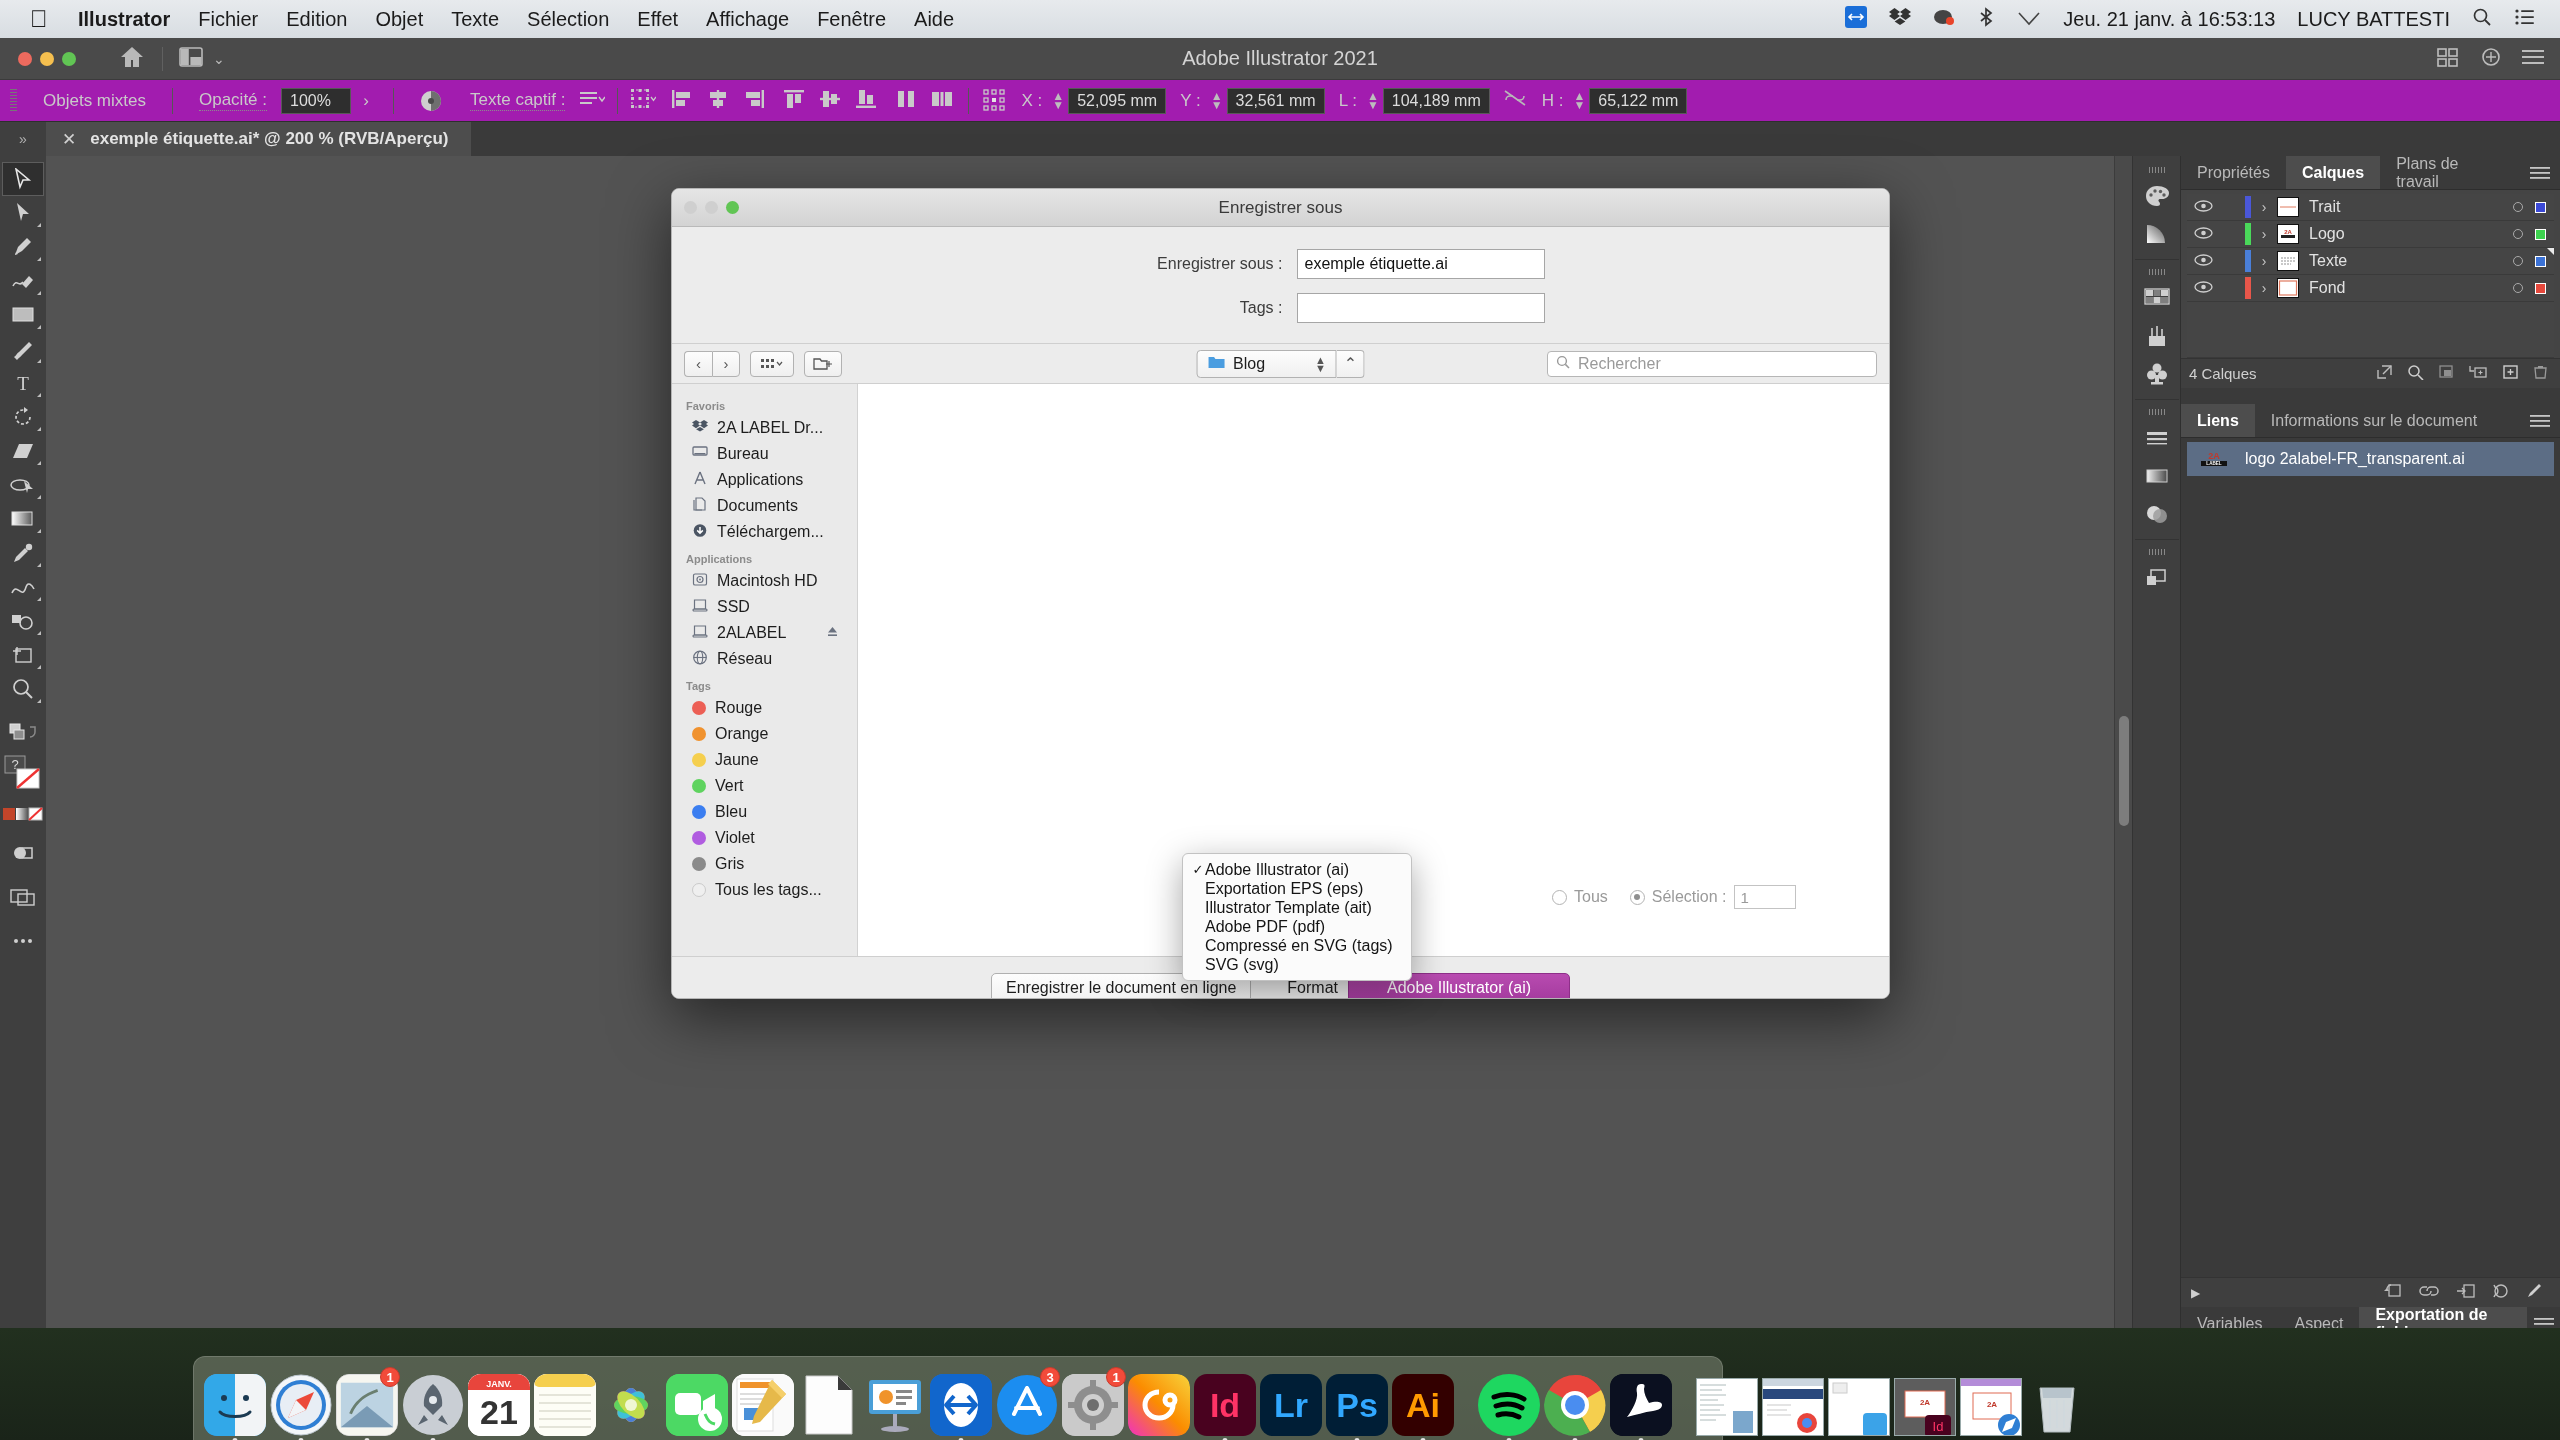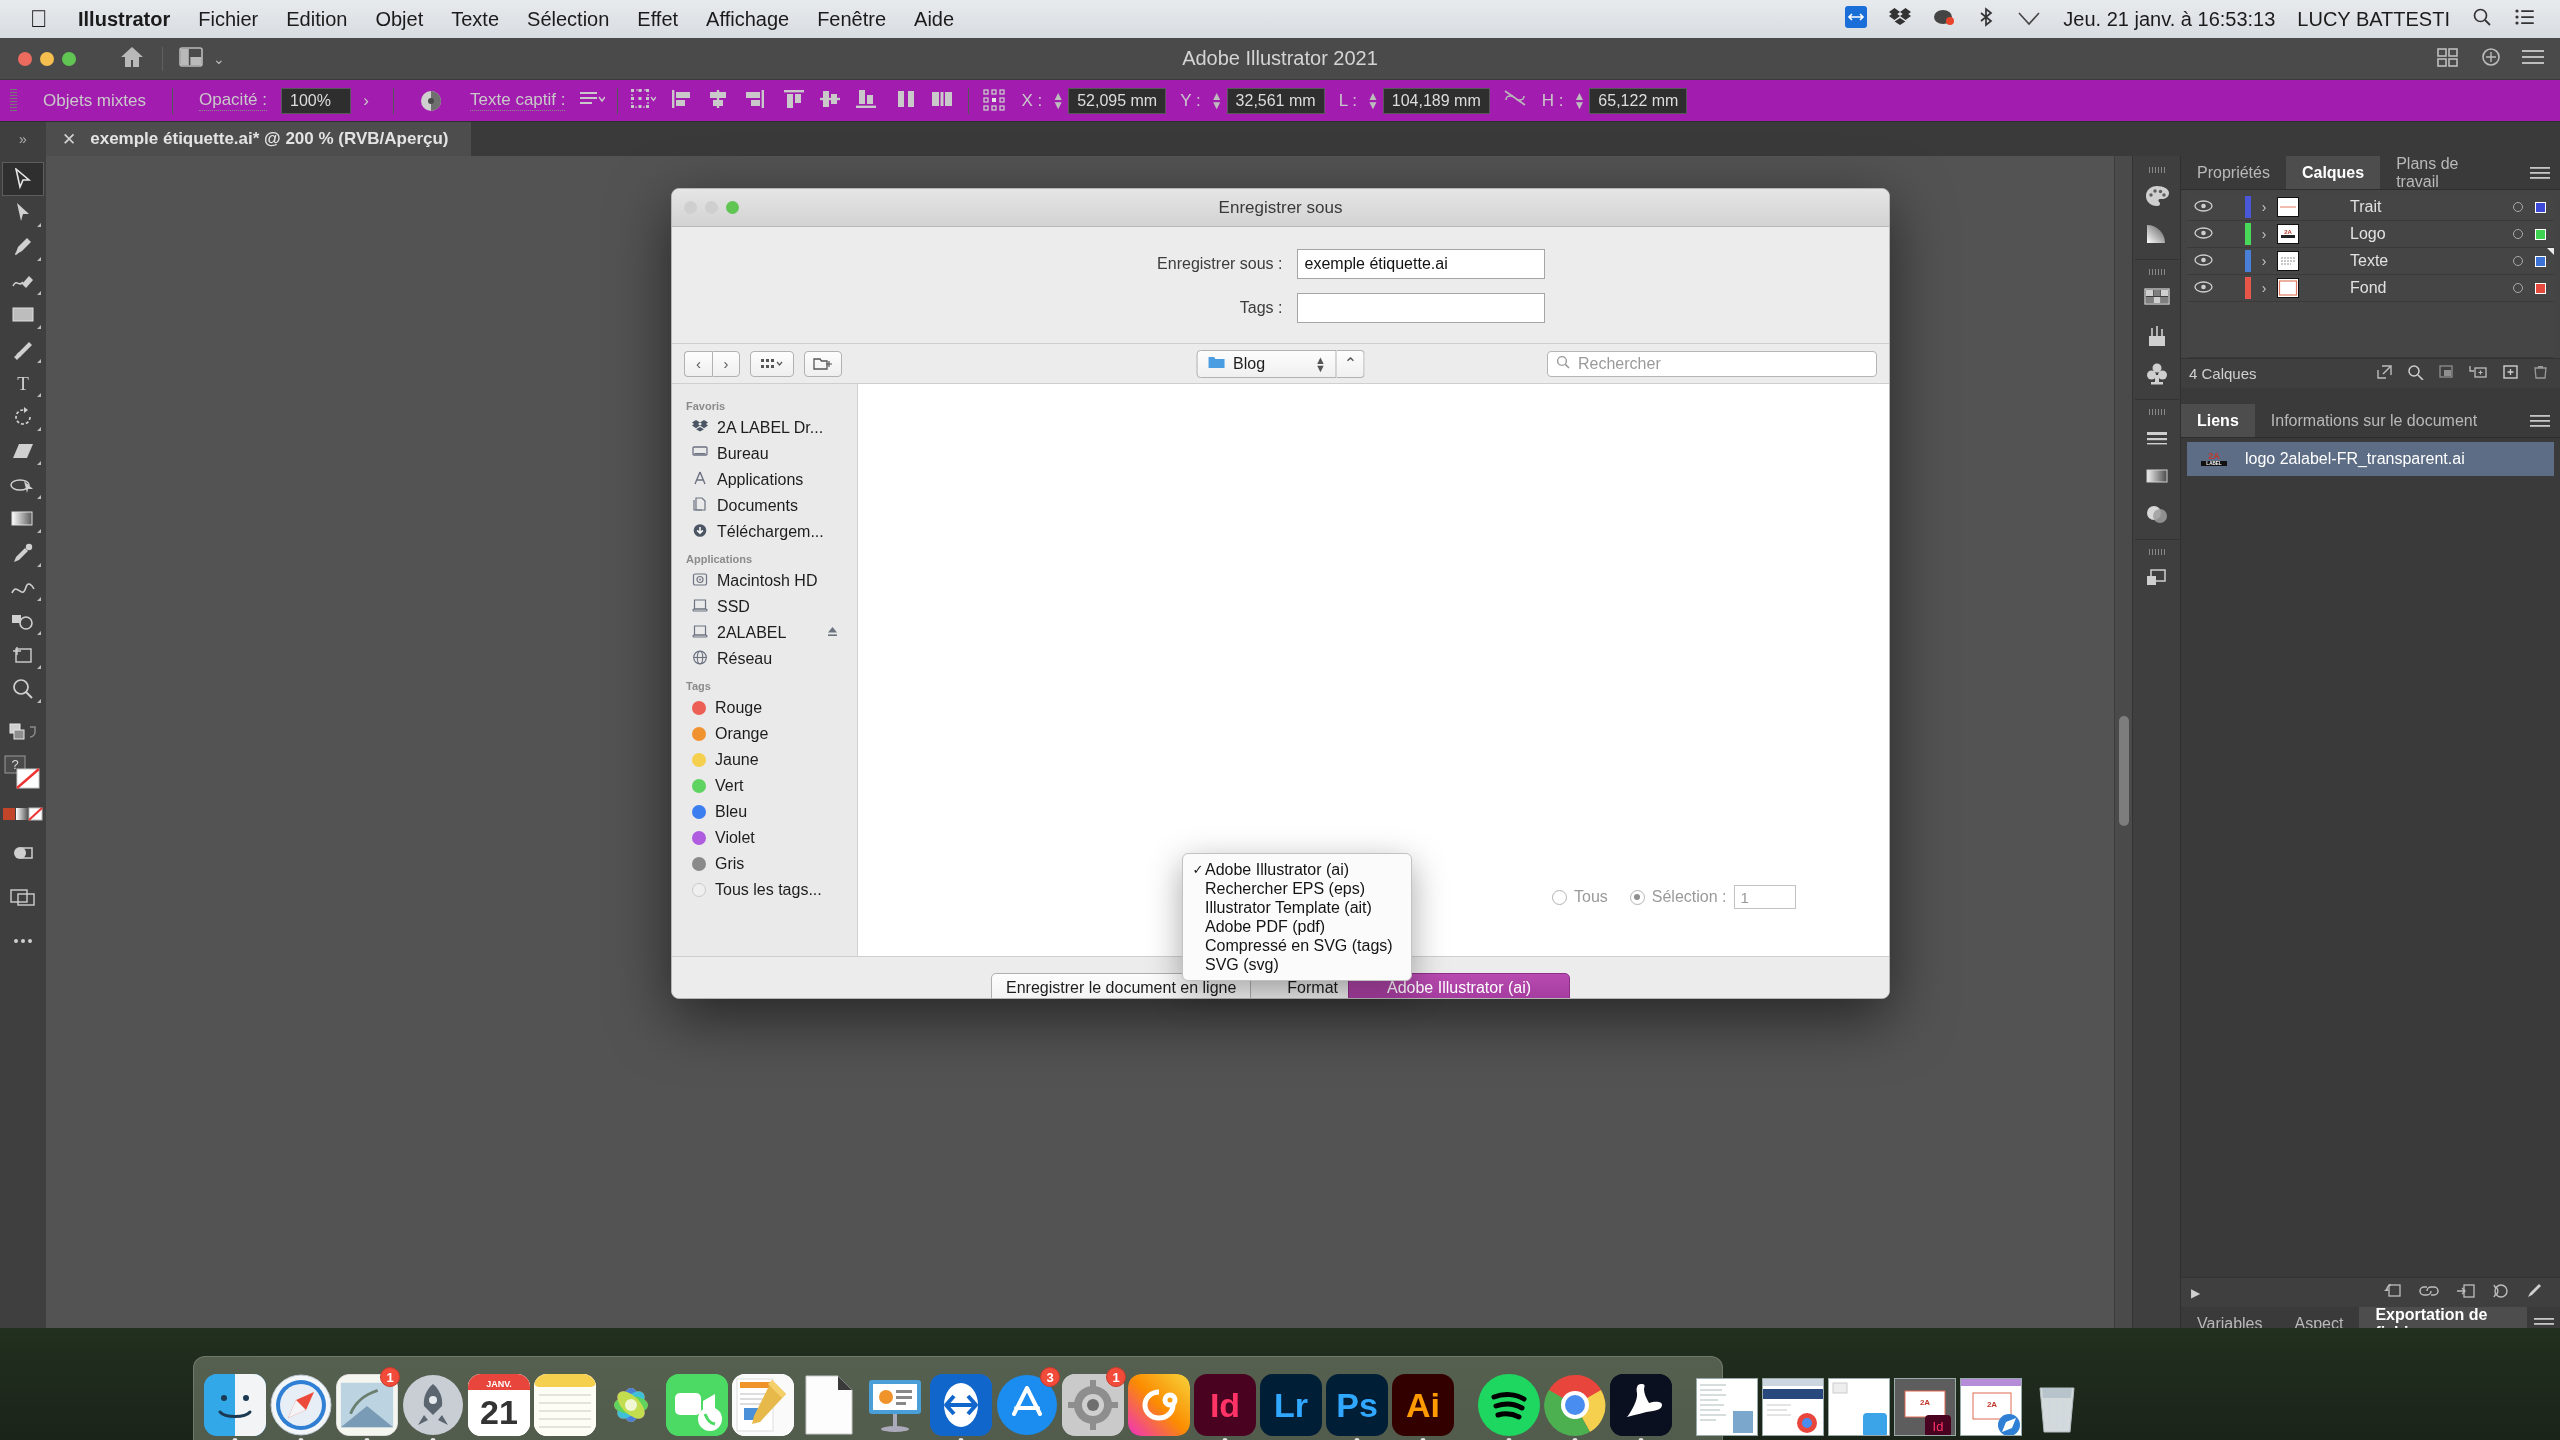--- a/index.html
+++ b/index.html
@@ -114,21 +114,21 @@
   .ptab.active { background:#4d4d4d; color:#fff; font-weight:bold; }
   .pmenu { margin-left:auto; width:40px; display:flex; align-items:center; justify-content:center; color:#c5c5c5;}
   .layerlist { background:#444; padding: 4px 6px 0; }
   .layerrow { height: 27px; display:flex; align-items:center; background:#454545;
               border-bottom:1px solid #3a3a3a; font-size:16px; color:#e2e2e2; }
   .layerrow .eye { width:32px; text-align:center; color:#cfcfcf; }
   .layerrow .lock { width: 26px; }
   .layerrow .colbar { width:6px; height:22px; }
   .layerrow .chev { width:26px; text-align:center; color:#c8c8c8; font-size:14px; }
   .layerrow .thumb { width:22px; height:20px; background:#fff; border:1px solid #111; margin-right:10px; position:relative; overflow:hidden;}
-  .layerrow .lname { flex:1;margin-left:41px; }
+  .layerrow .lname { flex:1; }
   .layerrow .circ { width:10px;height:10px;border:1px solid #a9a9a9; border-radius:50%; margin-right:12px;}
   .layerrow .sq { width:11px;height:11px; margin-right:8px; }
   .layerfoot { height: 30px; background:#3f3f3f; display:flex; align-items:center;
                color:#d0d0d0; font-size:15px; padding: 0 8px; border-top:1px solid #333;}
   .layerfoot .fi { margin-left: 14px; color:#bdbdbd; }
   .linkrow { height: 34px; display:flex; align-items:center; background:#5c6d85;
              color:#fff; font-size:16px; padding-left:10px; gap:14px;}
   .linkthumb { width:34px; height:22px; background:transparent; display:flex; flex-direction:column;
                align-items:center; justify-content:center; }
   .panelbody { flex:1; background:#3a3a3a; }
@@ -1280,21 +1280,21 @@
       </div>
     </div>
 
     <div class="ddmenu" style="top:815px;left:1182px;padding:6px 0">
       <div class="dditem" style="height:19px">
         <span class="chk">✓</span>
         <span>Adobe Illustrator (ai)</span>
       </div>
       <div class="dditem" style="height:19px">
         <span class="chk"></span>
-        <span>Rechercher EPS (eps)</span>
+        <span>Exportation EPS (eps)</span>
       </div>
       <div class="dditem" style="height:19px">
         <span class="chk"></span>
         <span>Illustrator Template (ait)</span>
       </div>
       <div class="dditem" style="height:19px">
         <span class="chk"></span>
         <span>Adobe PDF (pdf)</span>
       </div>
       <div class="dditem" style="height:19px">

